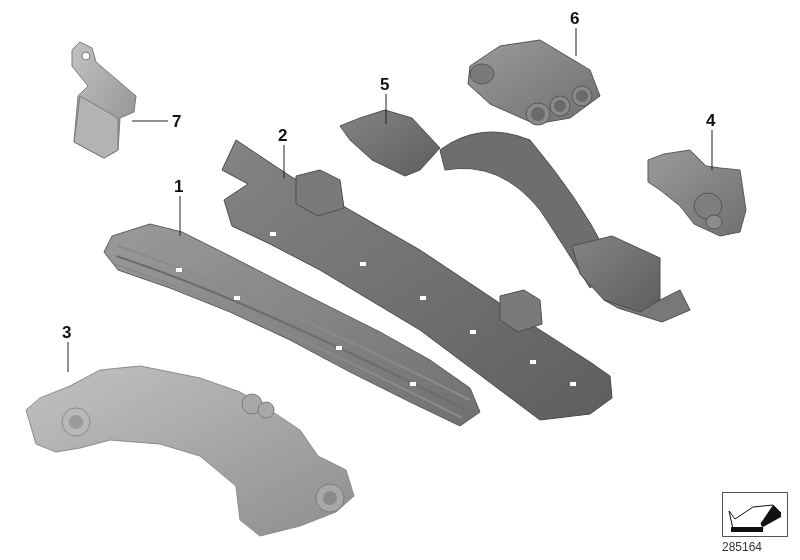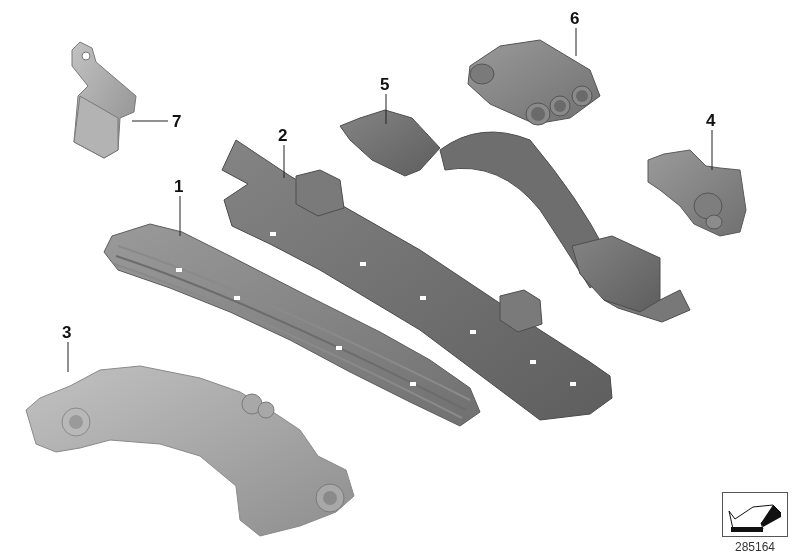--- a/index.html
+++ b/index.html
@@ -4,21 +4,21 @@
   <style>
     html, body { margin: 0; padding: 0; background: #ffffff; }
     body { width: 800px; height: 560px; position: relative; overflow: hidden;
            font-family: "Liberation Sans", sans-serif; }
     #diagram { position: absolute; left: 0; top: 0; width: 800px; height: 560px; }
     .callout-label { position: absolute; font-family: "Liberation Sans", sans-serif;
                      font-weight: bold; font-size: 17px; color: #111; line-height: 1;
                      cursor: pointer; }
     .ref-box { position: absolute; left: 722px; top: 492px; width: 66px; height: 45px;
                border: 1px solid #555; background: #fff; box-sizing: border-box; }
-    .ref-number { position: absolute; left: 722px; top: 540px; width: 66px; text-align: center;
+    .ref-number { position: absolute; left: 722px; top: 540px; width: 66px; text-align: left;
                   font-family: "Liberation Sans", sans-serif; font-size: 12px; color: #333; }
   </style>
 </head>
 <body>
 
 <svg id="diagram" viewBox="0 0 800 560" xmlns="http://www.w3.org/2000/svg">
   <defs>
     <linearGradient id="gLight" x1="0" y1="0" x2="1" y2="1">
       <stop offset="0" stop-color="#c2c2c2"></stop>
         <stop offset="1" stop-color="#8e8e8e"></stop>

